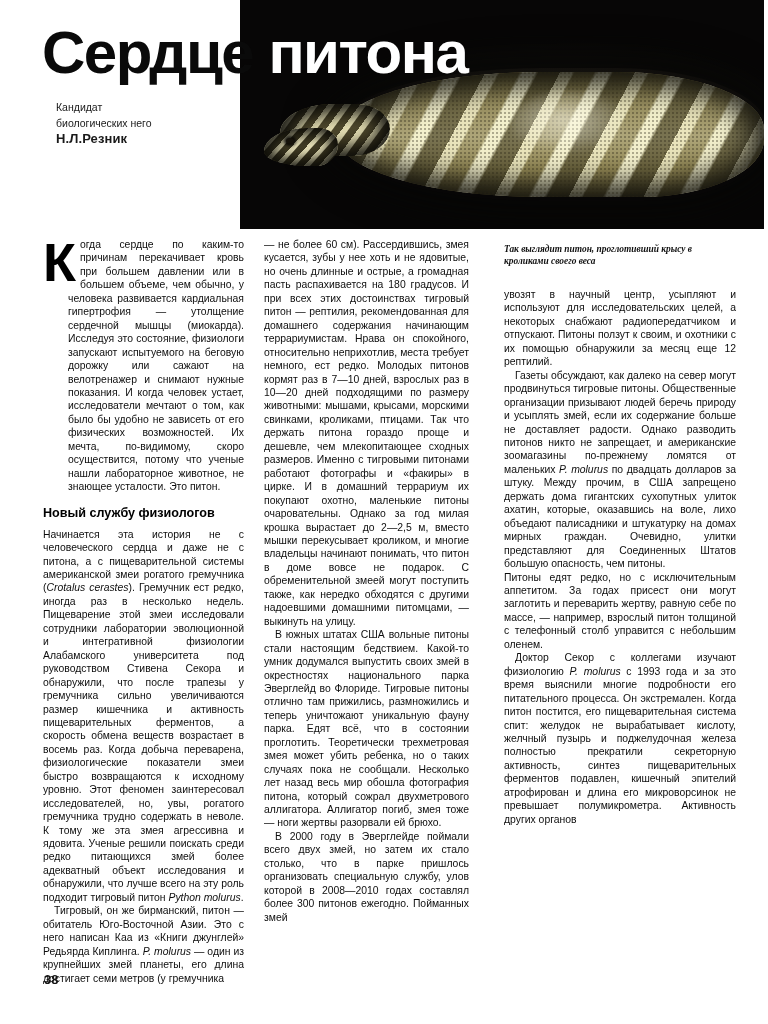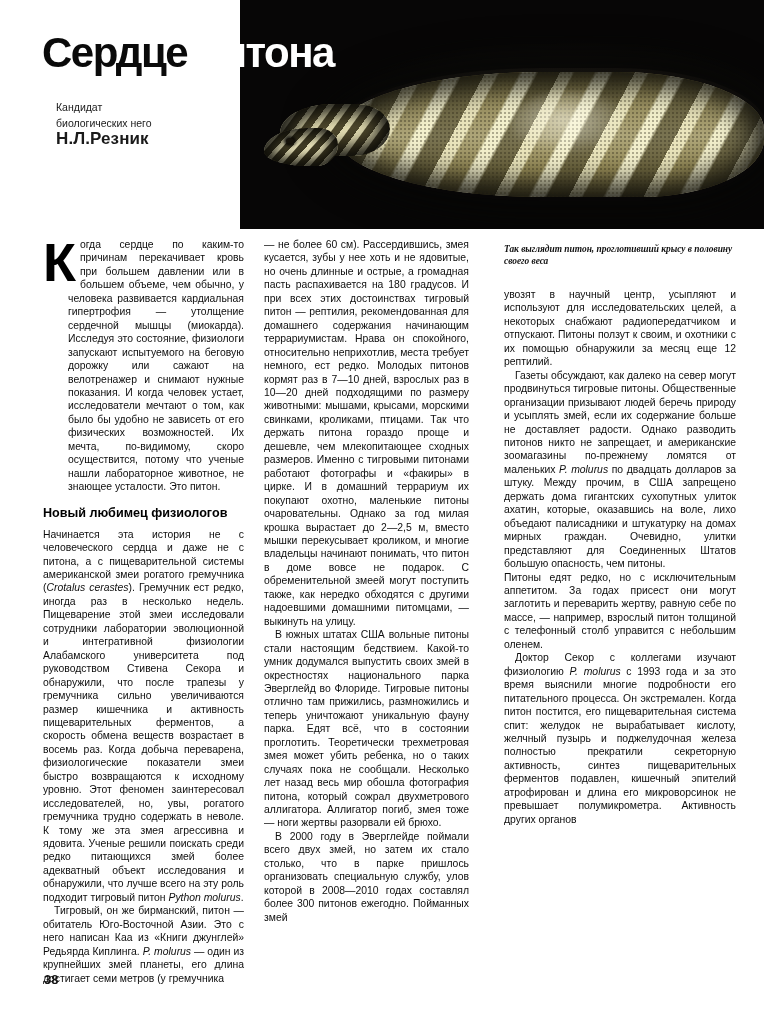--- a/index.html
+++ b/index.html
@@ -125,21 +125,21 @@
     border-radius: 50%;
     background: radial-gradient(ellipse at 45% 45%, rgba(255,253,238,0.55) 0%, rgba(255,253,238,0.0) 70%);
     filter: blur(3px);
   }
 
   
   .article-title {
     position: absolute;
     left: 42px;
     top: 22px;
-    font-size: 42px;
+    font-size: 60px;
     line-height: 62px;
     font-weight: bold;
     letter-spacing: -1.5px;
     white-space: nowrap;
     z-index: 5;
     margin: 0;
   }
   .title-dark { color: #0a0a0a; }
   .title-light { color: #ffffff; }
 
@@ -148,21 +148,21 @@
     position: absolute;
     left: 56px;
     top: 100px;
     width: 190px;
     font-size: 10.5px;
     line-height: 15.5px;
     color: #1a1a1a;
   }
   .byline .author-name {
     font-weight: bold;
-    font-size: 17px;
+    font-size: 13px;
     letter-spacing: 0.1px;
   }
 
   
   .photo-caption {
     position: absolute;
     left: 504px;
     top: 243px;
     width: 232px;
     font-family: "Liberation Serif", serif;
@@ -249,29 +249,29 @@
   </div>
 
   <h1 class="article-title"><span class="title-dark">Сердце</span><span class="title-dark">&nbsp;</span><span class="title-light">питона</span></h1>
 
   <div class="byline">
     <div>Кандидат</div>
     <div>биологических него</div>
     <div class="author-name">Н.Л.Резник</div>
   </div>
 
-  <div class="photo-caption">Так выглядит питон, проглотивший крысу в половину своего веса</div>
+  <div class="photo-caption">Так выглядит питон, проглотивший крысу в кроликами своего веса</div>
 
   <div class="col" id="col-1">
     <div class="dropcap-block">
       <span class="dropcap">К</span>
       <p class="no-indent">огда сердце по каким-то причинам перекачивает кровь при большем давлении или в большем объеме, чем обычно, у человека развивается кардиальная гипертрофия — утолщение сердечной мышцы (миокарда). Исследуя это состояние, физиологи запускают испытуемого на беговую дорожку или сажают на велотренажер и снимают нужные показания. И когда человек устает, исследователи мечтают о том, как было бы удобно не зависеть от его физических возможностей. Их мечта, по-видимому, скоро осуществится, потому что ученые нашли лабораторное животное, не знающее усталости. Это питон.</p>
     </div>
 
-    <h2 class="section-head sp-before sp-after">Новый любимец физиологов</h2>
+    <h2 class="section-head sp-before sp-after">Новый службу физиологов</h2>
 
     <p class="no-indent"><span>Начинается эта история не с человеческого сердца и даже не с питона, а с пищеварительной системы американской змеи рогатого гремучника (</span><span class="sci">Crotalus cerastes</span><span>). Гремучник ест редко, иногда раз в несколько недель. Пищеварение этой змеи исследовали сотрудники лаборатории эволюционной и интегративной физиологии Алабамского университета под руководством Стивена Секора и обнаружили, что после трапезы у гремучника сильно увеличиваются размер кишечника и активность пищеварительных ферментов, а скорость обмена веществ возрастает в восемь раз. Когда добыча переварена, физиологические показатели змеи быстро возвращаются к исходному уровню. Этот феномен заинтересовал исследователей, но, увы, рогатого гремучника трудно содержать в неволе. К тому же эта змея агрессивна и ядовита. Ученые решили поискать среди редко питающихся змей более адекватный объект исследования и обнаружили, что лучше всего на эту роль подходит тигровый питон </span><span class="sci">Python molurus</span><span>.</span></p>
 
     <p><span>Тигровый, он же бирманский, питон — обитатель Юго-Восточной Азии. Это с него написан Каа из «Книги джунглей» Редьярда Киплинга. </span><span class="sci">P. molurus</span><span> — один из крупнейших змей планеты, его длина достигает семи метров (у гремучника</span></p>
   </div>
 
   <div class="col" id="col-2">
     <p class="no-indent">— не более 60 см). Рассердившись, змея кусается, зубы у нее хоть и не ядовитые, но очень длинные и острые, а громадная пасть распахивается на 180 градусов. И при всех этих достоинствах тигровый питон — рептилия, рекомендованная для домашнего содержания начинающим террариумистам. Нрава он спокойного, относительно неприхотлив, места требует немного, ест редко. Молодых питонов кормят раз в 7—10 дней, взрослых раз в 10—20 дней подходящими по размеру животными: мышами, крысами, морскими свинками, кроликами, птицами. Так что держать питона гораздо проще и дешевле, чем млекопитающее сходных размеров. Именно с тигровыми питонами работают фотографы и «факиры» в цирке. И в домашний террариум их покупают охотно, маленькие питоны очаровательны. Однако за год милая крошка вырастает до 2—2,5 м, вместо мышки перекусывает кроликом, и многие владельцы начинают понимать, что питон в доме вовсе не подарок. С обременительной змеей могут поступить также, как нередко обходятся с другими надоевшими домашними питомцами, — выкинуть на улицу.</p>
     <p>В южных штатах США вольные питоны стали настоящим бедствием. Какой-то умник додумался выпустить своих змей в окрестностях национального парка Эверглейд во Флориде. Тигровые питоны отлично там прижились, размножились и теперь уничтожают уникальную фауну парка. Едят всё, что в состоянии проглотить. Теоретически трехметровая змея может убить ребенка, но о таких случаях пока не сообщали. Несколько лет назад весь мир обошла фотография питона, который сожрал двухметрового аллигатора. Аллигатор погиб, змея тоже — ноги жертвы разорвали ей брюхо.</p>
     <p>В 2000 году в Эверглейде поймали всего двух змей, но затем их стало столько, что в парке пришлось организовать специальную службу, улов которой в 2008—2010 годах составлял более 300 питонов ежегодно. Пойманных змей</p>

